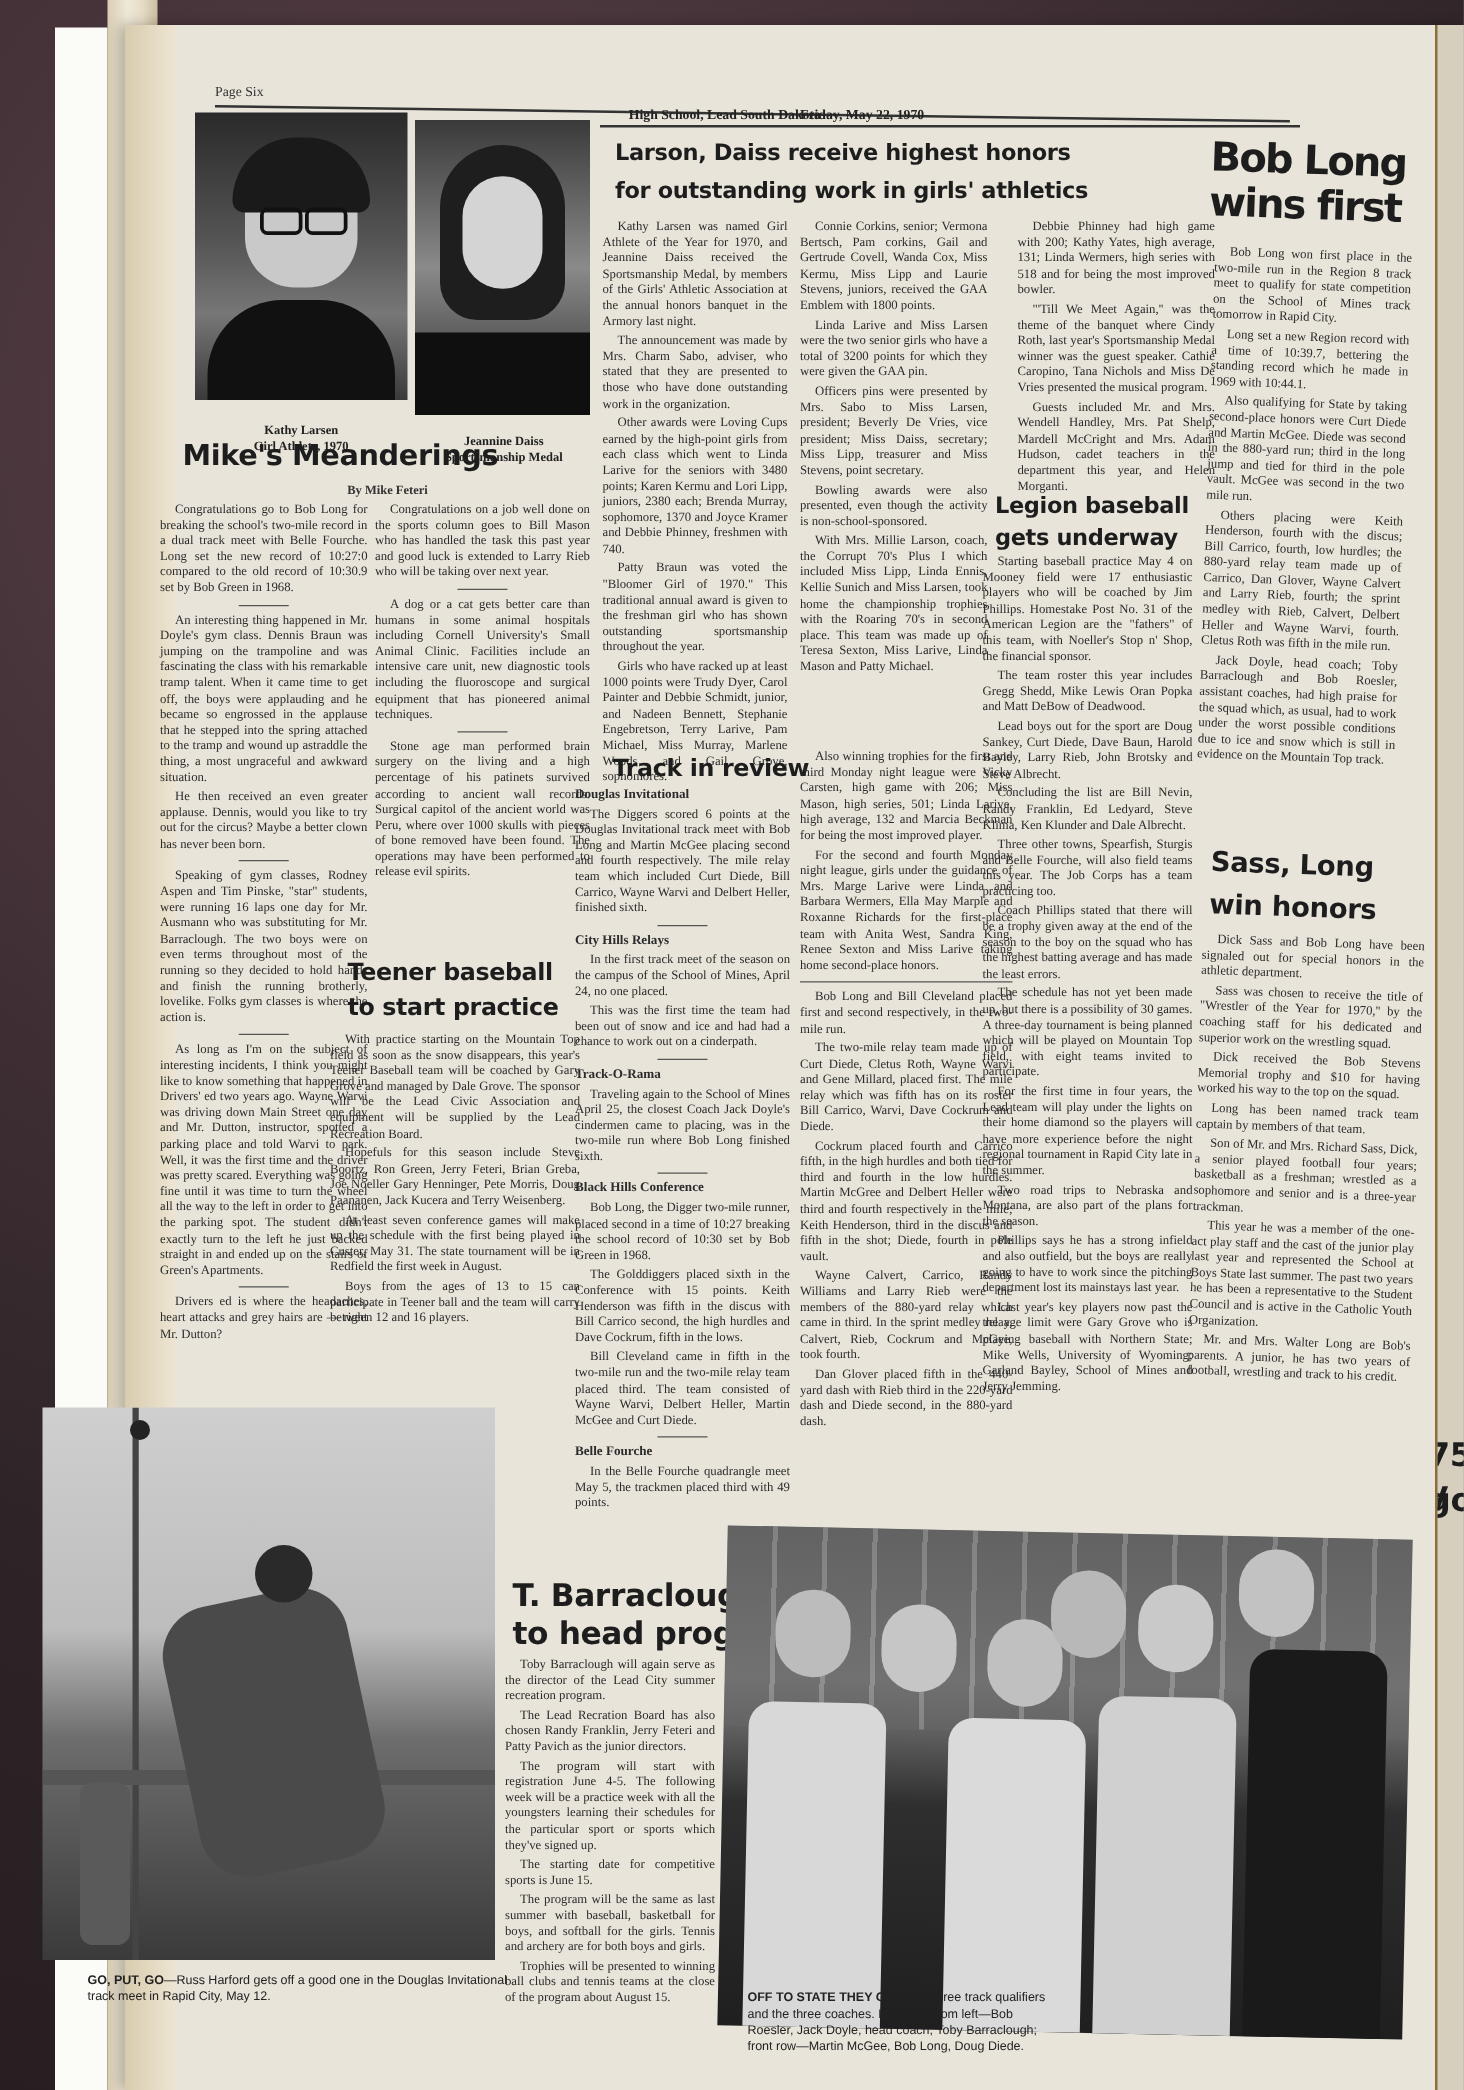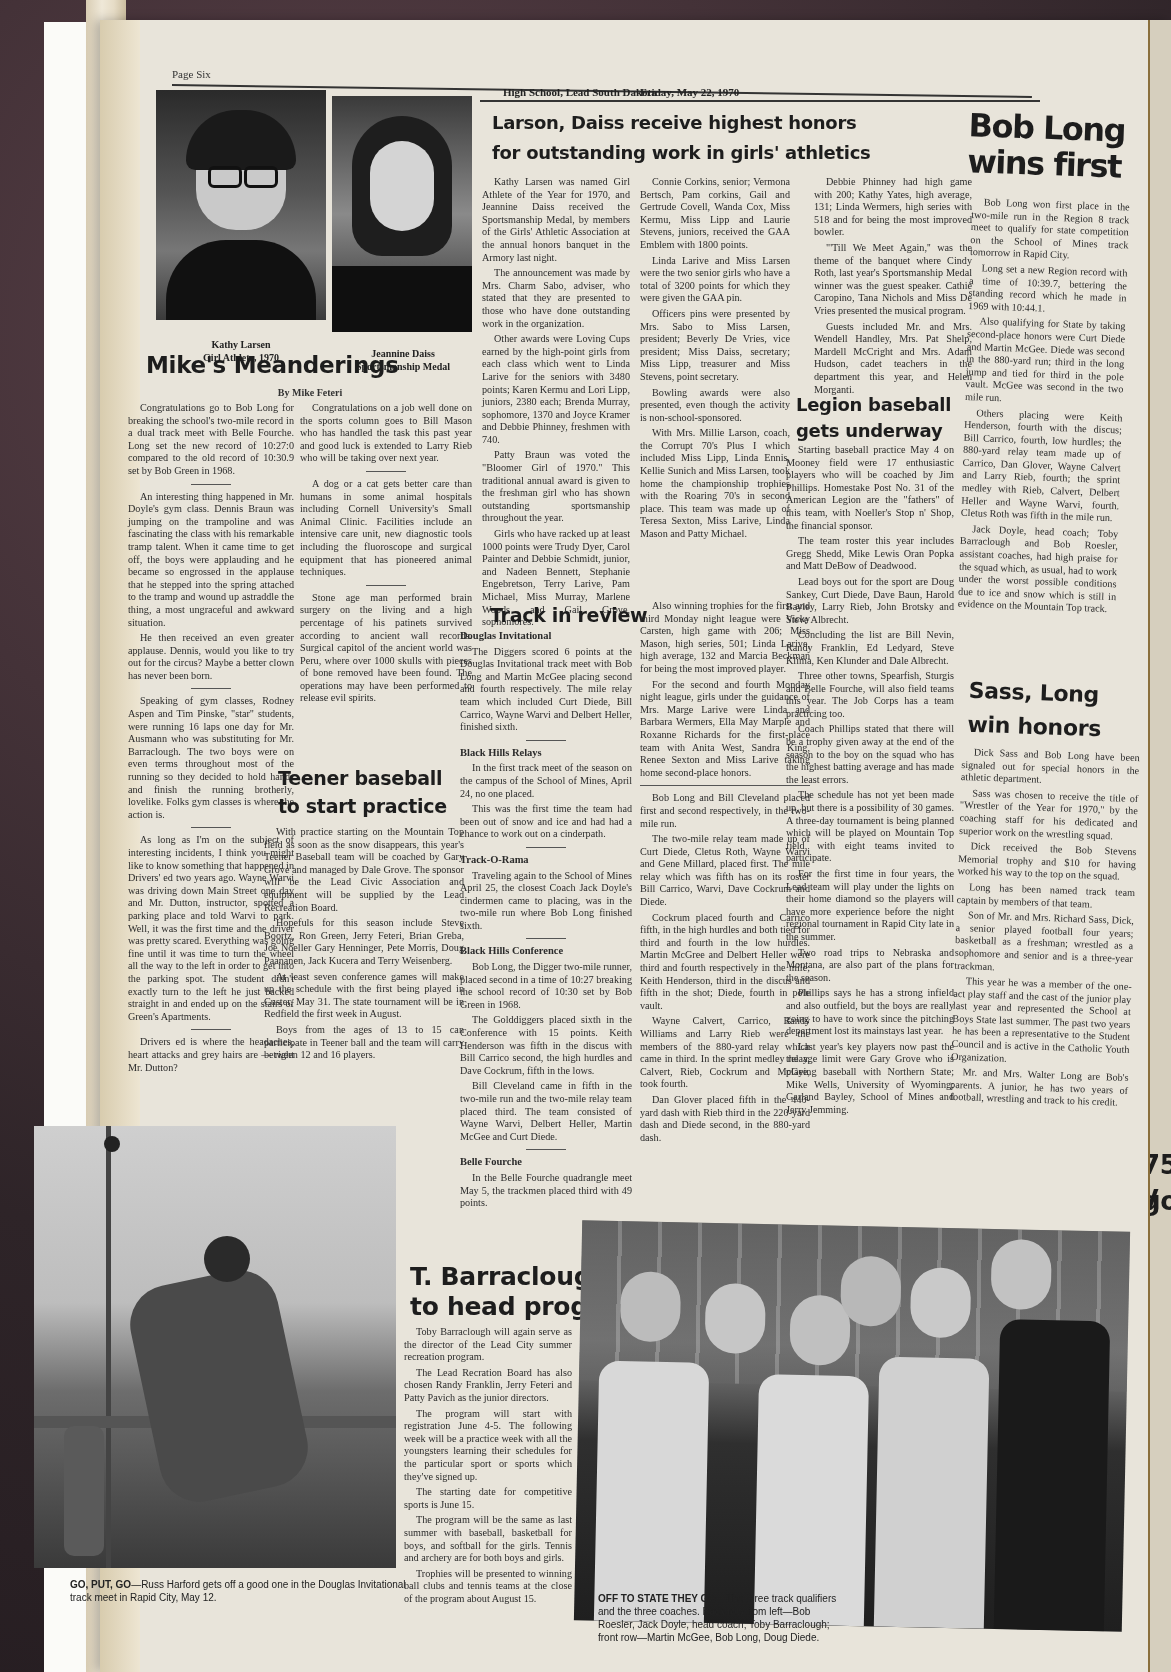--- a/index.html
+++ b/index.html
@@ -131,21 +131,21 @@
     <p>Hopefuls for this season include Steve Boortz, Ron Green, Jerry Feteri, Brian Greba, Joe Noeller Gary Henninger, Pete Morris, Doug Paananen, Jack Kucera and Terry Weisenberg.</p>
     <p>At least seven conference games will make up the schedule with the first being played in Custer, May 31. The state tournament will be in Redfield the first week in August.</p>
     <p>Boys from the ages of 13 to 15 can participate in Teener ball and the team will carry between 12 and 16 players.</p>
   </div>
 
 <div class="abs h1" style="left:490px;top:604px;font-size:19px;">Track in review</div>
 <div class="col" id="track-c1" style="left:460px;top:630px;width:172px;">
     <p class="sub">Douglas Invitational</p>
     <p>The Diggers scored 6 points at the Douglas Invitational track meet with Bob Long and Martin McGee placing second and fourth respectively. The mile relay team which included Curt Diede, Bill Carrico, Wayne Warvi and Delbert Heller, finished sixth.</p>
     <div class="sep"></div>
-    <p class="sub">Black Hills Relays</p>
+    <p class="sub">City Hills Relays</p>
     <p>In the first track meet of the season on the campus of the School of Mines, April 24, no one placed.</p>
     <p>This was the first time the team had been out of snow and ice and had had a chance to work out on a cinderpath.</p>
     <div class="sep"></div>
     <p class="sub">Track-O-Rama</p>
     <p>Traveling again to the School of Mines April 25, the closest Coach Jack Doyle's cindermen came to placing, was in the two-mile run where Bob Long finished sixth.</p>
     <div class="sep"></div>
     <p class="sub">Black Hills Conference</p>
     <p>Bob Long, the Digger two-mile runner, placed second in a time of 10:27 breaking the school record of 10:30 set by Bob Green in 1968.</p>
     <p>The Golddiggers placed sixth in the Conference with 15 points. Keith Henderson was fifth in the discus with Bill Carrico second, the high hurdles and Dave Cockrum, fifth in the lows.</p>
     <p>Bill Cleveland came in fifth in the two-mile run and the two-mile relay team placed third. The team consisted of Wayne Warvi, Delbert Heller, Martin McGee and Curt Diede.</p>

